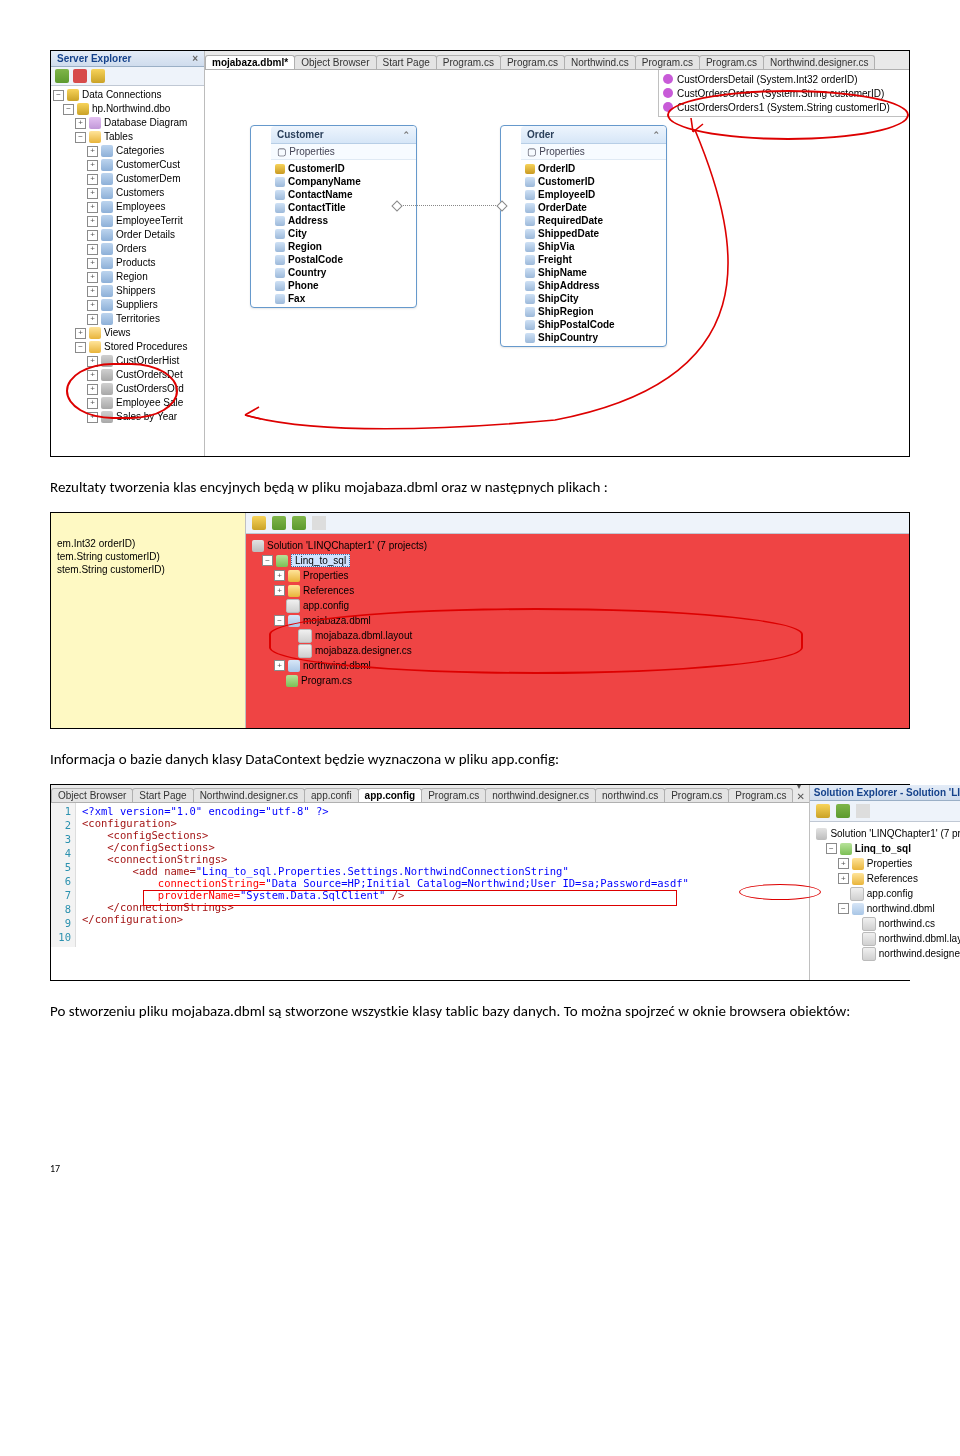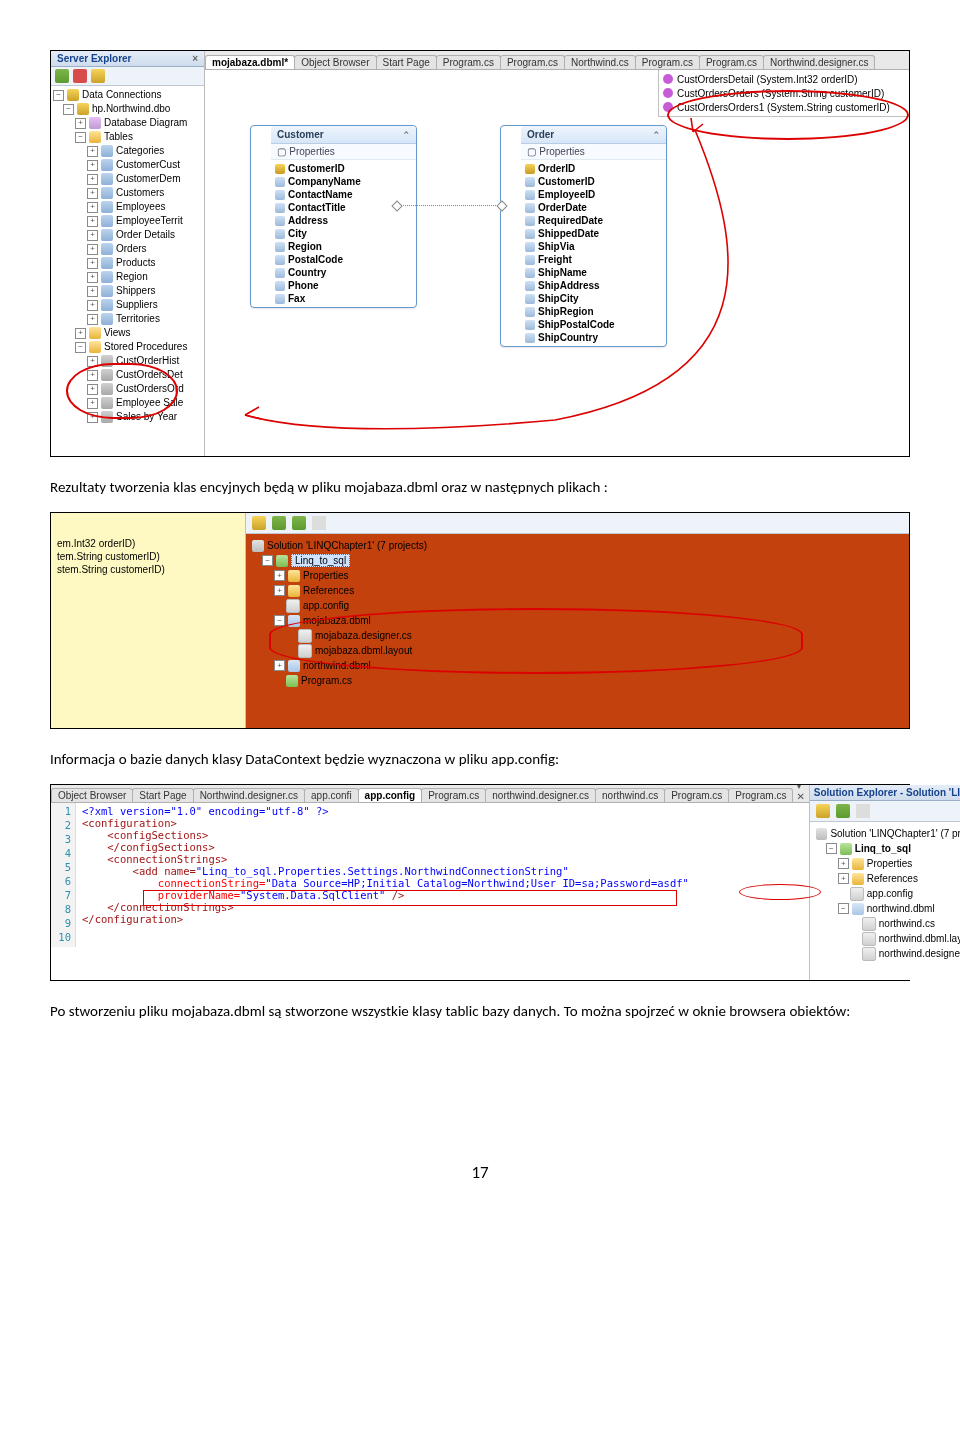--- a/index.html
+++ b/index.html
@@ -19,22 +19,22 @@
   }
   .fig-inner {
     position: relative;
   }
   .body-text {
     font-size: 15px;
     line-height: 1.4;
     margin: 14px 0;
   }
   .page-num {
-    text-align: center;
-    font-size: 17px;
+    text-align: left;
+    font-size: 10px;
     margin-top: 140px;
     color: #000;
   }
 
   
   .vs-top {
     display: flex;
     font-family: Tahoma, Arial, sans-serif;
     font-size: 10px;
     height: 405px;
@@ -239,21 +239,21 @@
   }
   .fig2-left {
     width:194px;
     background:#fef9c3;
     border-right:1px solid #c0c0c0;
     padding-top:24px;
   }
   .fig2-left .lrow { padding:1px 6px; }
   .fig2-right {
     flex:1;
-    background:#c2410c;
+    background:#ef4444;
     position:relative;
   }
   .se2-toolbar {
     background:#eef3fa;
     border-bottom:1px solid #c0c8d4;
     padding:3px 6px;
     display:flex;
     gap:6px;
   }
   .sol-tree { padding:4px 6px; }
@@ -693,25 +693,25 @@
             <span class="ic ic-file"></span>
             <span>app.config</span>
           </div>
       <div class="sol-row indent2">
             <span class="exp">−</span>
             <span class="ic ic-dbml"></span>
             <span>mojabaza.dbml</span>
           </div>
       <div class="sol-row indent3" style="margin-left:12px">
             <span class="ic ic-file"></span>
-            <span>mojabaza.designer.cs</span>
+            <span>mojabaza.dbml.layout</span>
           </div>
       <div class="sol-row indent3" style="margin-left:12px">
             <span class="ic ic-file"></span>
-            <span>mojabaza.dbml.layout</span>
+            <span>mojabaza.designer.cs</span>
           </div>
       <div class="sol-row indent2">
             <span class="exp">+</span>
             <span class="ic ic-dbml"></span>
             <span>northwind.dbml</span>
           </div>
       <div class="sol-row indent2" style="margin-left:12px">
             <span class="ic ic-cs"></span>
             <span>Program.cs</span>
           </div>

